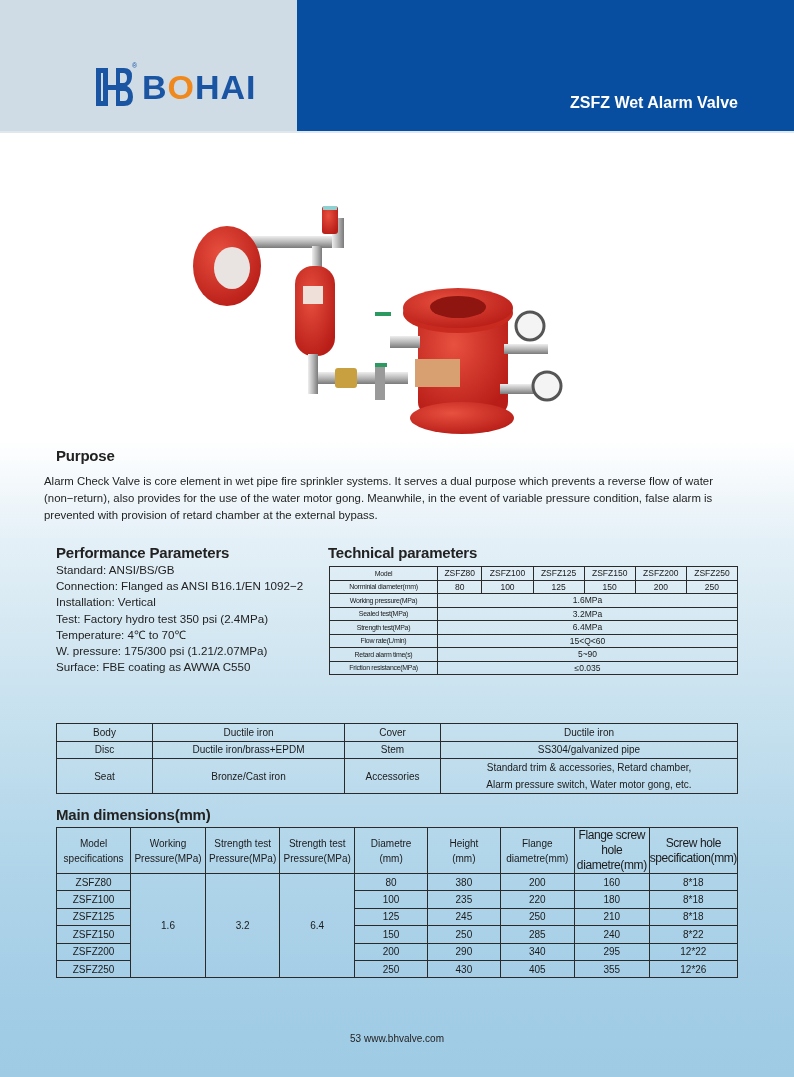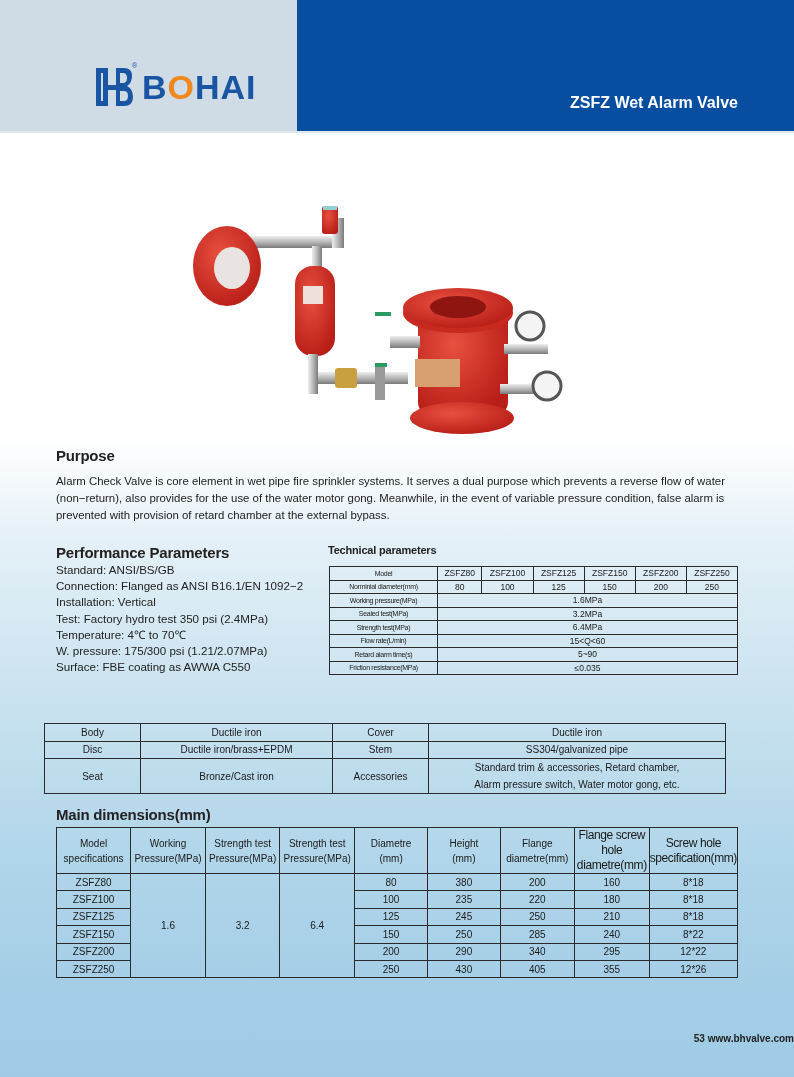--- a/index.html
+++ b/index.html
@@ -18,45 +18,45 @@
   .logo-mark { width: 40px; height: 42px; position: relative; }
   .logo-reg { position: absolute; left: 132px; top: 62px; font-size: 7px; color: #1a55a3; }
   .logo-text { margin-left: 8px; font-size: 34px; font-weight: bold; color: #1a55a3; letter-spacing: 1px; display: flex; align-items: center; line-height: 1; }
   .logo-text .o { color: #f0891d; }
   .doc-title { position: absolute; right: 56px; top: 94px; color: #ffffff; font-size: 16px; font-weight: bold; }
 
   .product { position: absolute; left: 190px; top: 196px; width: 390px; height: 250px; }
 
   .section-title { position: absolute; font-weight: bold; color: #222; letter-spacing: -0.2px; }
   .purpose-title { left: 56px; top: 447px; font-size: 15px; }
-  .purpose-text { position: absolute; left: 56px; top: 473px; width: 690px; font-size: 11.4px; line-height: 17px; color: #222; }
+  .purpose-text { position: absolute; left: 44px; top: 473px; width: 690px; font-size: 11.4px; line-height: 17px; color: #222; }
 
   .perf-title { left: 56px; top: 544px; font-size: 15px; }
   .perf-list { position: absolute; left: 56px; top: 562px; font-size: 11.6px; line-height: 16.2px; color: #222; list-style: none; }
 
-  .tech-title { left: 328px; top: 544px; font-size: 11px; }
+  .tech-title { left: 328px; top: 544px; font-size: 15px; }
   table { border-collapse: collapse; position: absolute; padding-left: 36px; }
   td { border: 1px solid #2a2a2a; text-align: center; vertical-align: middle; }
   .tech-table { left: 329px; top: 566px; width: 409px; font-size: 8px; }
   .tech-table td { height: 13.5px; padding: 0; }
   .tech-table td.label { width: 108px; font-size: 7px; letter-spacing: -0.3px; }
   .tech-table td.val { font-size: 8.5px; }
 
-  .mat-table { left: 44px; top: 723px; width: 682px; font-size: 10px; }
+  .mat-table { left: 56px; top: 723px; width: 682px; font-size: 10px; }
   .mat-table td { height: 17.5px; padding: 0 2px; }
   .mat-table .c1 { width: 96px; } .mat-table .c2 { width: 192px; } .mat-table .c3 { width: 96px; }
   .mat-table .tall { height: 34px; line-height: 17px; }
 
   .dim-title { left: 56px; top: 806px; font-size: 15px; }
   .dim-table { left: 56px; top: 827px; width: 682px; font-size: 10px; }
   .dim-table td { height: 17.4px; padding: 0; width: 75px; }
   .dim-table tr.head td { height: 35px; line-height: 15px; font-size: 10px; }
   .dim-table tr.head td.small { font-size: 12px; letter-spacing: -0.4px; }
 
-  .footer { position: absolute; left: 0; width: 794px; top: 1033px; text-align: right; font-size: 10px; font-weight: bold; color: #222; }
+  .footer { position: absolute; left: 0; width: 794px; top: 1033px; text-align: center; font-size: 10px; font-weight: normal; color: #222; }
 </style>
 </head>
 <body>
 
 <div class="header">
   <div class="header-left"></div>
   <div class="header-right"></div>
   <div class="header-line"></div>
   <div class="logo">
     <div class="logo-mark">

